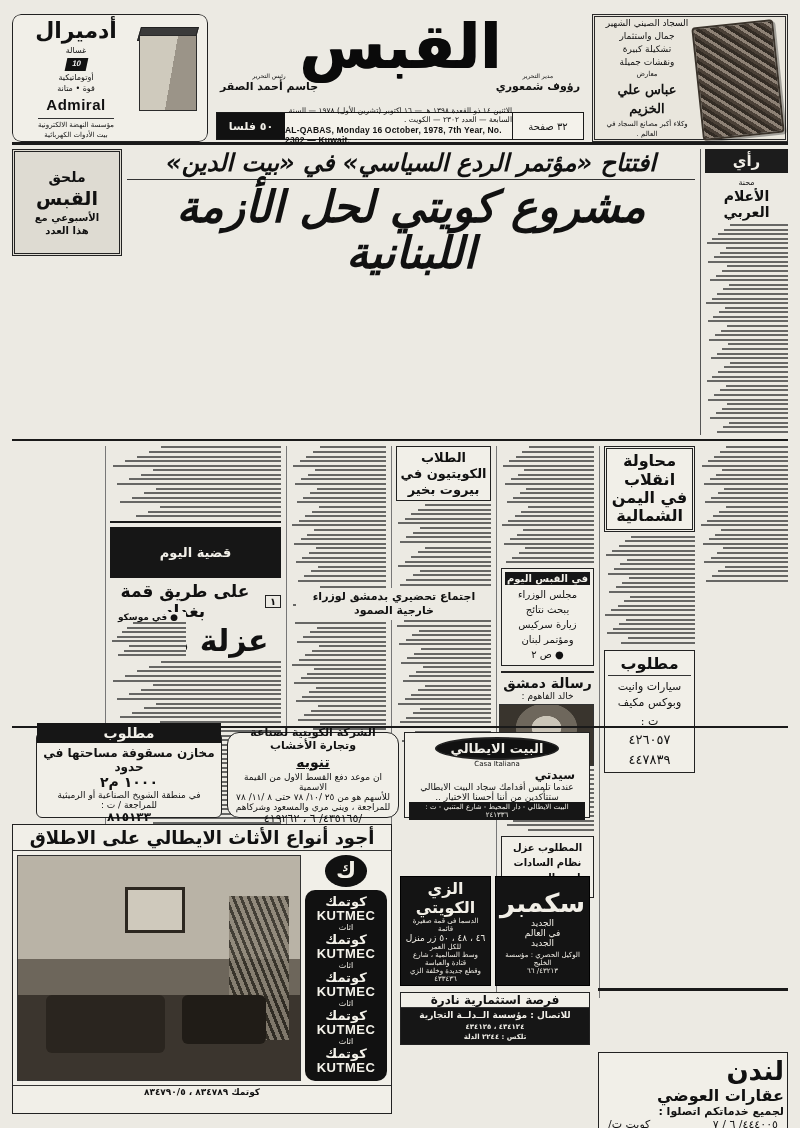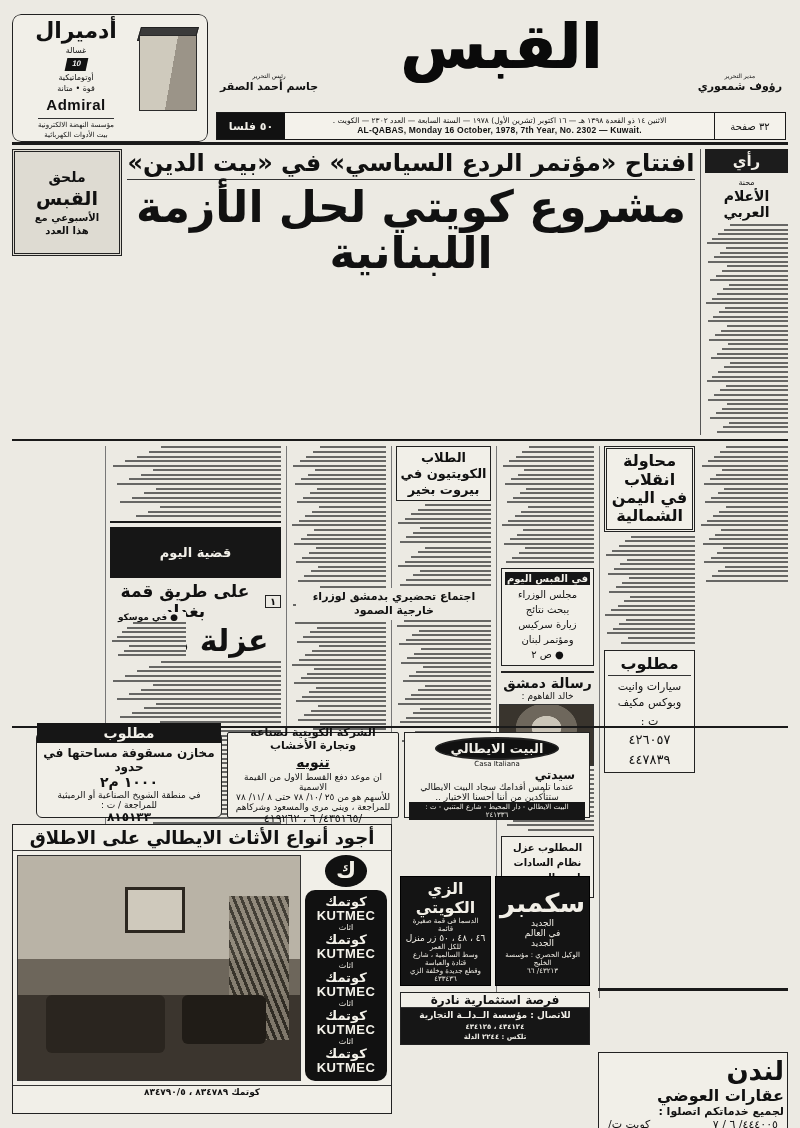--- a/index.html
+++ b/index.html
@@ -73,21 +73,21 @@
   .washer .top{position:absolute;left:4px;top:6px;width:56px;height:12px;background:#3a3a3a;
     border:1.5px solid #222;transform:skewX(-16deg);}
 
   
   .hl-zone{display:flex;gap:5px;margin-top:4px;}
   .op-col{width:88px;border-left:1px solid #555;padding-left:4px;box-sizing:border-box;}
   .op-flag{background:#1c1c1c;color:#f1efe8;text-align:center;font-size:15px;font-weight:bold;
     padding:3px 0;letter-spacing:1px;}
   .op-k{font-size:8px;text-align:center;margin-top:5px;letter-spacing:3px;}
   .op-t{font-size:14px;font-weight:bold;text-align:center;margin:1px 0 4px;}
-  .hl-main{flex:1;}
+  .hl-main{flex:1;font-style:italic;}
   .kicker{font-size:24px;font-weight:bold;text-align:center;letter-spacing:-.5px;
     border-bottom:1px solid #333;padding-bottom:2px;}
   .bighead{font-size:44px;font-weight:bold;text-align:center;line-height:1.05;margin-top:4px;
     letter-spacing:-1.5px;}
   .hl-right{width:110px;}
 
   
   .body-lines{line-height:0;}
   .body-lines i{display:block;height:2px;background:#3b3b3b;margin-bottom:2.6px;opacity:.75;}
   .body-lines i:nth-child(6n){width:72%;}
@@ -148,20 +148,34 @@
   .b{font-weight:bold;}
   .ltr{direction:ltr;unicode-bidi:embed;}
 </style>
 </head>
 <body>
 
 <div class="page">
 
   <div class="masthead">
 
+    <div class="mast-left">
+      <div class="carpet-ad">
+        <div class="carpet-img"></div>
+        <div class="carpet-txt">
+          <div class="l">السجاد الصيني الشهير</div>
+          <div class="l">جمال واستثمار</div>
+          <div class="l">تشكيلة كبيرة</div>
+          <div class="l">ونقشات جميلة</div>
+          <div class="small">معارض</div>
+          <div class="brand">عباس علي الخزيم</div>
+          <div class="small">وكلاء أكبر مصانع السجاد في العالم .</div>
+        </div>
+      </div>
+    </div>
 
     <div class="mast-mid">
       <div class="logo">القبس</div>
       <div class="ed-row">
         <div class="ed-col">
           <div class="cap">مدير التحرير</div>
           <div class="nm">رؤوف شمعوري</div>
         </div>
         <div class="ed-col">
           <div class="cap">رئيس التحرير</div>
@@ -701,21 +715,21 @@
 
     <div class="ad" style="width:186px;justify-content:space-between">
       <div class="oval">البيت الايطالي</div>
       <div class="tiny ltr">Casa Italiana</div>
       <div class="s12 b" style="align-self:flex-start;margin-right:10px">سيدتي</div>
       <div class="s9">عندما تلمس أقدامك سجاد البيت الايطالي</div>
       <div class="s9">ستتأكدين من أننا أحسنا الاختيار ..</div>
       <div class="strip">البيت الايطالي - دار المحيط - شارع المتنبي - ت : ٢٤١٣٣٦</div>
     </div>
 
-    <div class="ad" style="width:172px;border-radius:2px">
+    <div class="ad" style="width:172px;border-radius:12px">
       <div class="s11 b">الشركة الكويتية لصناعة وتجارة الأخشاب</div>
       <div class="s14 b" style="text-decoration:underline;margin:2px 0">تنويه</div>
       <div class="s9">ان موعد دفع القسط الاول من القيمة الاسمية</div>
       <div class="s9">للأسهم هو من ٢٥ /١٠/ ٧٨ حتى ٨ /١١/ ٧٨</div>
       <div class="s9">للمراجعة ، ويني مري والمسعود وشركاهم</div>
       <div class="s11 nums">٤٣٥١٦٥/ ٦ ، ٤١٩٢٦٢/</div>
     </div>
 
     <div class="ad" style="width:186px;border-radius:6px;padding:0">
       <div class="blk-label s14" style="width:100%;padding:2px 0;letter-spacing:5px">مطلوب</div>

